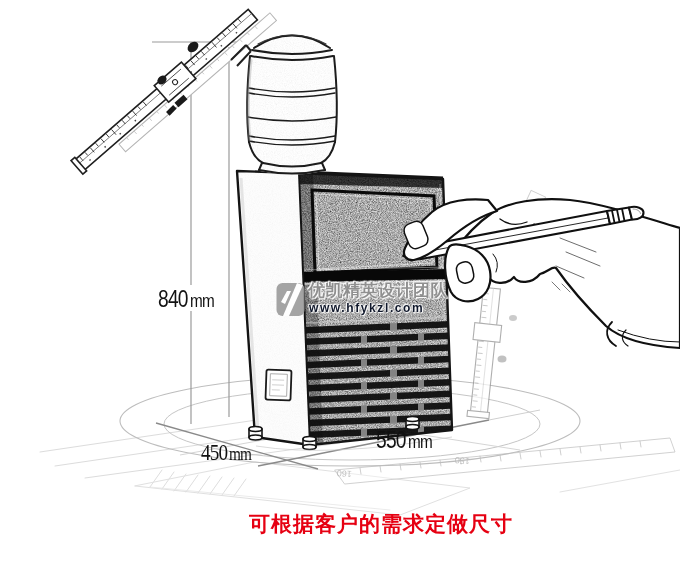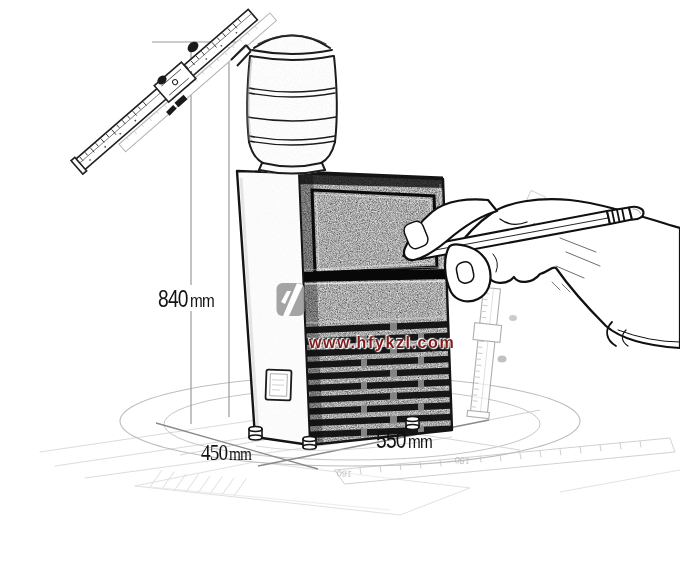--- a/index.html
+++ b/index.html
@@ -7,23 +7,23 @@
          font-family:"Liberation Sans",sans-serif;}
   .stage svg{position:absolute;left:0;top:0;}
   .lbl{position:absolute;color:#111;white-space:nowrap;line-height:1;}
   .lbl .val{display:inline-block;font-size:24px;font-weight:500;letter-spacing:-1px;
             transform:scaleX(.8);transform-origin:0 60%;}
   .lbl .unit{display:inline-block;font-size:18px;font-weight:500;letter-spacing:-1px;
              transform:scaleX(.85);transform-origin:0 60%;margin-left:-5px;}
   .wm-brand{position:absolute;left:308px;top:282px;font-size:17px;font-weight:bold;color:#8f8f8f;
             letter-spacing:.5px;line-height:1.1;
             text-shadow:0 0 2px #fff,0 0 2px #fff,1px 1px 1px #fff,-1px -1px 1px #fff;}
-  .wm-url{position:absolute;left:309px;top:302px;font-size:16px;font-weight:bold;color:#7f1d1d;
+  .wm-url{position:absolute;left:309px;top:302px;font-size:12px;font-weight:bold;color:#0f172a;
           letter-spacing:1.6px;line-height:1.1;
-          text-shadow:0 0 2px #fff,0 0 2px #fff,1px 1px 1px #fff,-1px -1px 1px #fff;margin-top:32px;}
+          text-shadow:0 0 2px #fff,0 0 2px #fff,1px 1px 1px #fff,-1px -1px 1px #fff;}
   .wm-logo{position:absolute;left:276px;top:282px;width:29px;height:35px;opacity:.92;}
   .caption{position:absolute;left:249px;top:513px;font-size:21px;font-weight:bold;color:#e60012;
            letter-spacing:1px;line-height:1.05;}
 </style>
 </head>
 <body>
 
 <div class="stage">
 
 <svg width="680" height="578" viewBox="0 0 680 578">
@@ -276,16 +276,18 @@
   <span class="val">550</span><span class="unit">mm</span>
 </div>
 
 <div class="wm-logo">
   <svg width="29" height="35" viewBox="0 0 29 35">
     <rect x="0.5" y="1" width="28" height="33" rx="6" fill="#9d9d9d"></rect>
     <path d="M21,1 L7,34 L13,34 L27,3 Z" fill="#ffffff"></path>
     <path d="M5,20 L11,9 L15,9 L9,22 Z" fill="#ffffff"></path>
   </svg>
 </div>
+<div class="wm-brand">优凯精英设计团队</div>
 <div class="wm-url">www.hfykzl.com</div>
 
+<div class="caption">可根据客户的需求定做尺寸</div>
 
 </div>
 
 </body></html>

